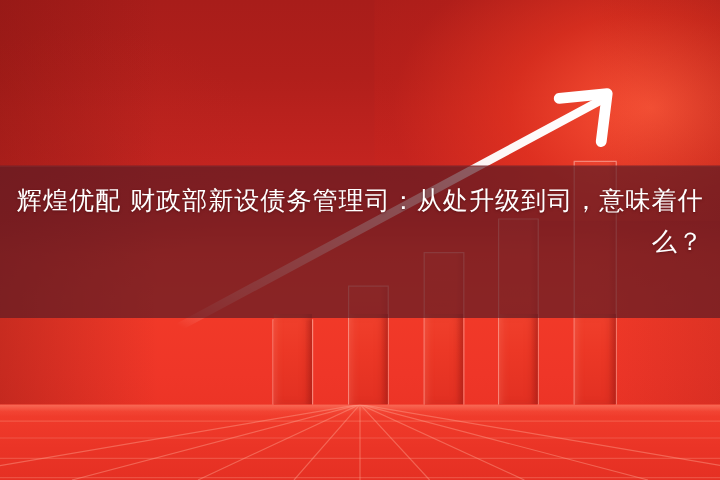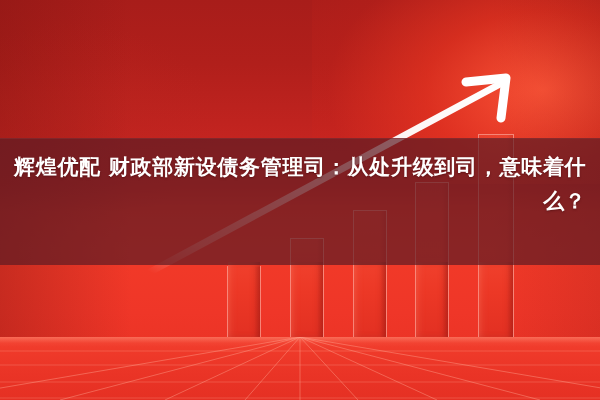--- a/index.html
+++ b/index.html
@@ -146,21 +146,21 @@
   
   .headline {
     position: absolute;
     left: 0;
     right: 0;
     top: 150px;
     padding: 0 14px;
     box-sizing: border-box;
     color: #ffffff;
     font-size: 21px;
-    font-weight: bold;
+    font-weight: normal;
     line-height: 34px;
     letter-spacing: 0.4px;
     text-align: justify;
     text-align-last: right;
     text-shadow: 0 1px 2px rgba(70, 10, 12, 0.55);
   }
 </style>
 </head>
 <body>
 

